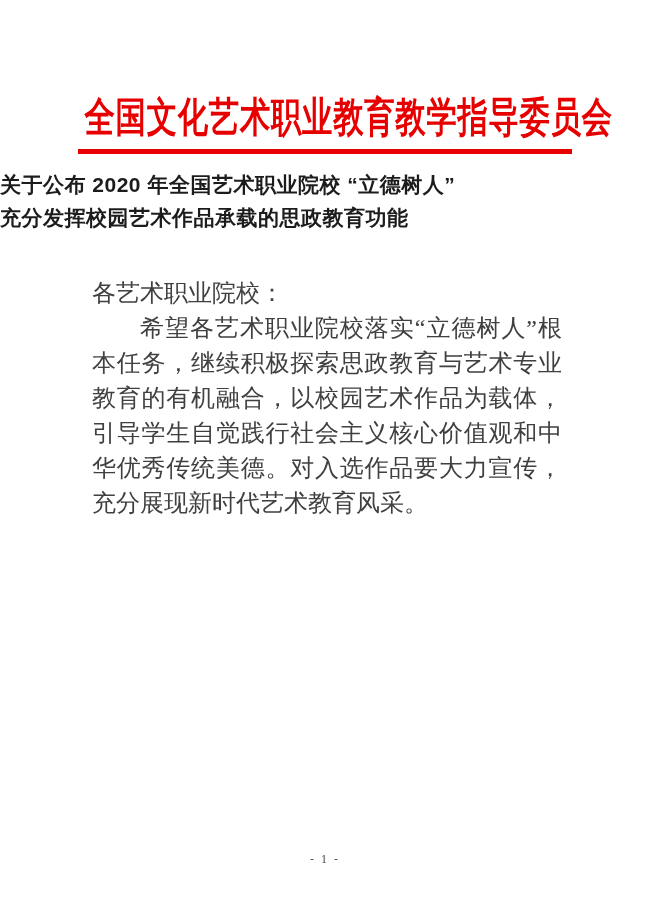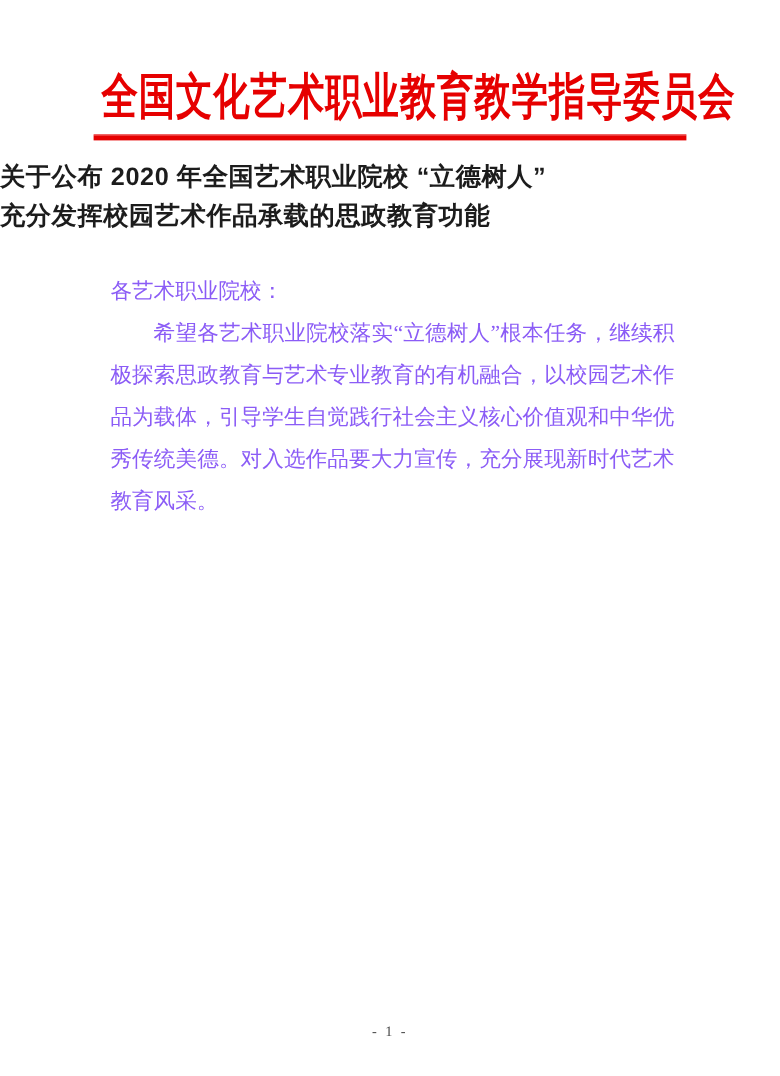--- a/index.html
+++ b/index.html
@@ -10,21 +10,21 @@
     position: relative;
     width: 650px;
     height: 897px;
     margin: 0 auto;
     background: #ffffff;
     overflow: hidden;
   }
 
   
   .letterhead {
-    padding-top: 56px;
+    padding-top: 93px;
     text-align: center;
   }
   .org-name {
     display: block;
     white-space: nowrap;
     font-family: "Liberation Serif", "DejaVu Serif", serif;
     font-weight: bold;
     font-size: 41px;
     line-height: 48px;
     color: #e60000;
@@ -46,26 +46,26 @@
     font-family: "Liberation Sans", "DejaVu Sans", sans-serif;
     font-weight: bold;
     color: #1c1c1c;
     font-size: 21px;
     line-height: 33px;
     letter-spacing: 0.5px;
   }
 
   
   .doc-body {
-    margin-top: 28px;
+    margin-top: 42px;
     padding: 0 88px 0 92px;
     font-family: "Liberation Serif", "DejaVu Serif", serif;
-    font-size: 18px;
+    font-size: 24px;
     line-height: 35px;
-    color: #8b5cf6;
+    color: #404040;
     text-align: justify;
   }
   .doc-body p.para { text-indent: 2em; }
   .doc-body p.salutation { text-indent: 0; }
 
   
   .page-footer {
     position: absolute;
     left: 0;
     right: 0;

